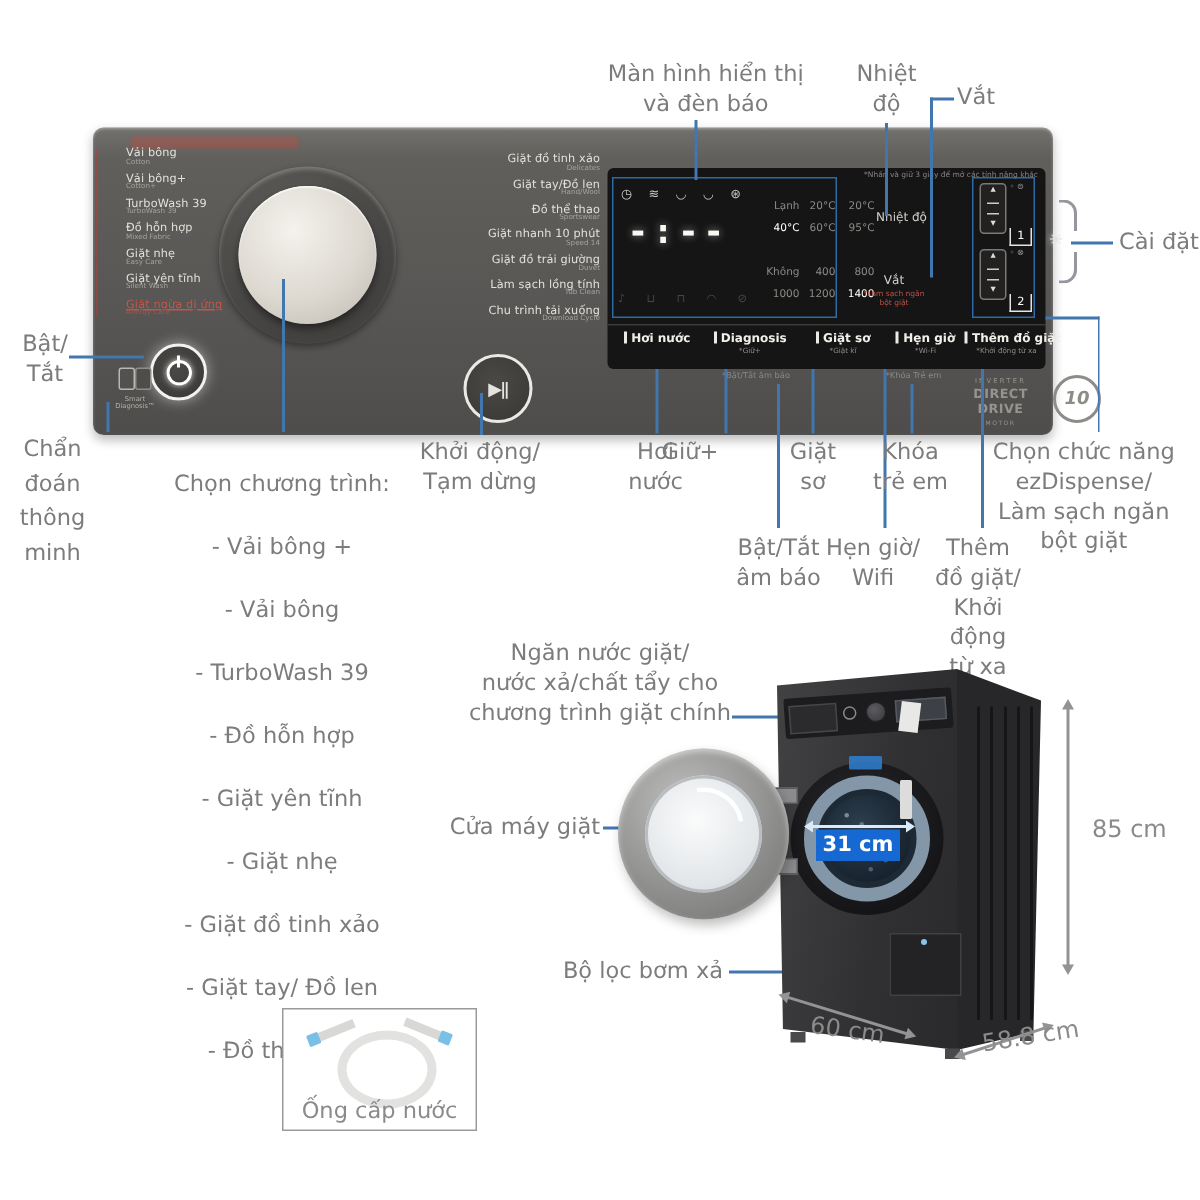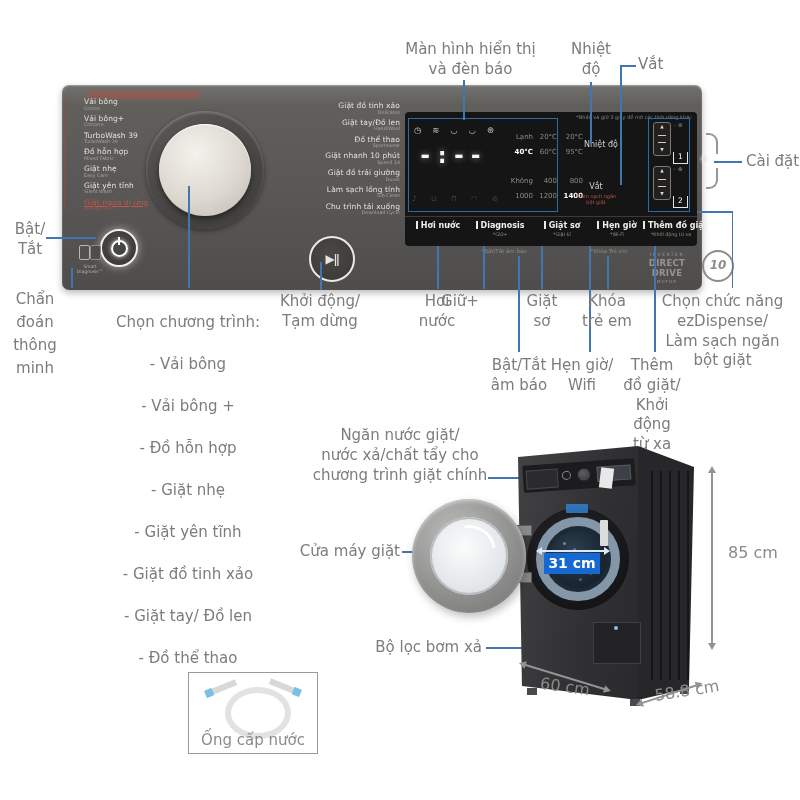--- a/index.html
+++ b/index.html
@@ -28,21 +28,21 @@
   .rbtn{position:absolute;border-radius:50%;background:radial-gradient(circle at 45% 40%,#4a4946,#383735);
         display:flex;align-items:center;justify-content:center;}
   .display{position:absolute;left:343px;top:27px;width:292px;height:134px;background:#151515;border-radius:4px;}
   .bluebox{position:absolute;border:1.5px solid #2b6ba8;}
   .seg-time{position:absolute;left:6px;top:30px;width:82px;text-align:center;
         font-family:"DejaVu Sans Mono",monospace;font-size:23px;font-weight:bold;color:#faf8f2;
         letter-spacing:3px;text-shadow:0 0 6px rgba(255,255,255,.55);}
   .icons-row{position:absolute;display:flex;justify-content:space-between;}
   .tempgrid{position:absolute;display:grid;grid-template-columns:30px 24px 26px;font-size:7px;color:#8b8a84;
         line-height:15px;text-align:right;}
-  .tempgrid .sel{color:#fff;font-weight:bold;}
+  .tempgrid .sel{color:#fff;font-weight:normal;}
   .dbtn{position:absolute;font-size:8px;color:#d3d0ca;text-align:center;}
   .stepper{position:absolute;left:3px;width:18px;height:34px;border:1px solid #7a7974;border-radius:3px;
         background:#222120;display:flex;flex-direction:column;align-items:center;justify-content:space-between;
         padding:2px 0;box-sizing:border-box;}
   .stepper .ar{font-size:4.5px;color:#ddd;line-height:1;}
   .stepper .dash{width:8px;height:1.5px;background:#cfccc6;}
   .unum{display:inline-block;width:13px;height:11px;border:1.2px solid #e6e4e0;border-top:none;
         text-align:center;font-size:7.5px;color:#fff;line-height:9px;}
   .optrow{position:absolute;left:0;top:104px;width:292px;height:30px;border-top:1px solid #3c3b39;
         display:flex;padding:0 4px;box-sizing:border-box;}
@@ -295,25 +295,26 @@
   <div class="ann" style="left:746px;top:152px;width:54px;text-align:left;">Cài đặt</div>
   <div class="ann" style="left:8px;top:220px;width:44px;">Bật/
 Tắt</div>
   <div class="ann" style="left:5px;top:288px;width:60px;line-height:23px;">Chẩn
 đoán
 thông
 minh</div>
 
   <div class="ann" style="left:95px;top:291px;width:186px;line-height:21px;">
     <div>Chọn chương trình:</div>
+    <div>- Vải bông +</div>
     <div>- Vải bông</div>
-    <div>- Vải bông +</div>
+    <div>- TurboWash 39</div>
     <div>- Đồ hỗn hợp</div>
+    <div>- Giặt yên tĩnh</div>
     <div>- Giặt nhẹ</div>
-    <div>- Giặt yên tĩnh</div>
     <div>- Giặt đồ tinh xảo</div>
     <div>- Giặt tay/ Đồ len</div>
     <div>- Đồ thể thao</div>
     
     
     
   </div>
 
   <div class="ann" style="left:268px;top:292px;width:104px;">Khởi động/
 Tạm dừng</div>

